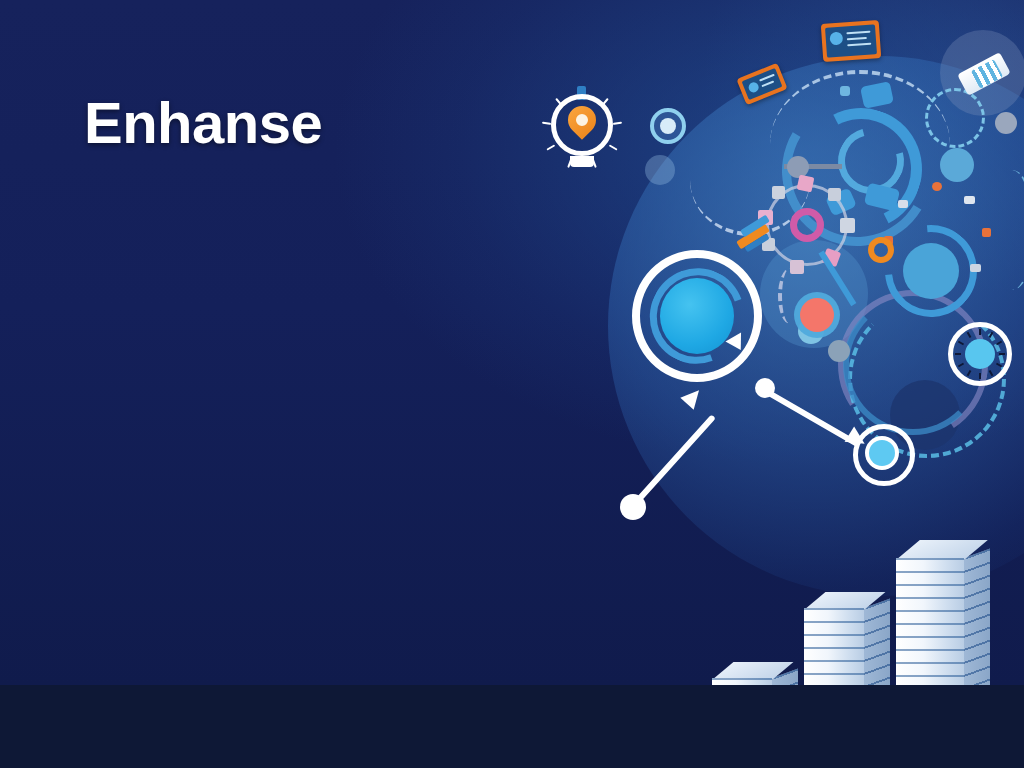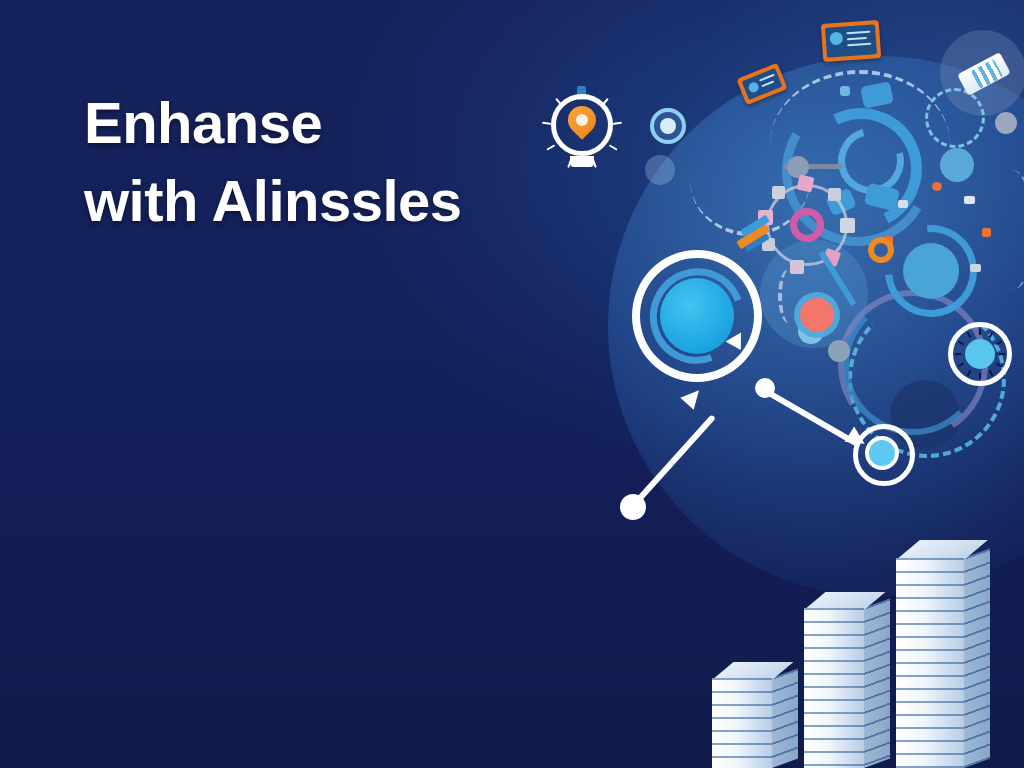--- a/index.html
+++ b/index.html
@@ -7,21 +7,21 @@
     margin: 0;
     padding: 0;
     background: #0e1836;
   }
   body {
     font-family: "Liberation Sans", sans-serif;
   }
   #banner {
     position: relative;
     width: 1024px;
-    height: 768px;
+    height: 685px;
     overflow: hidden;
     background: #152158;
     background-image:
       radial-gradient(ellipse 620px 420px at 78% 22%, rgba(38,96,170,0.55) 0%, rgba(30,70,140,0.18) 55%, rgba(21,33,88,0) 75%),
       radial-gradient(ellipse 400px 320px at 96% 10%, rgba(60,110,180,0.30) 0%, rgba(21,33,88,0) 70%),
       linear-gradient(180deg, #16225c 0%, #14205a 45%, #101b4c 100%);
   }
 
   
   #headline {
@@ -323,16 +323,15 @@
     </div>
     <div class="bld" style="left:196px; width:68px; height:210px;">
       <div class="side" style="left:68px;"></div>
       <div class="top" style="top:-18px; height:20px;"></div>
       <div class="face"></div>
     </div>
   </div>
 
   <div id="headline">
     <span class="hl-line">Enhanse</span>
-    <span class="hl-line">with Alinssles</span>
   </div>
 
 </div>
 
 </body></html>

